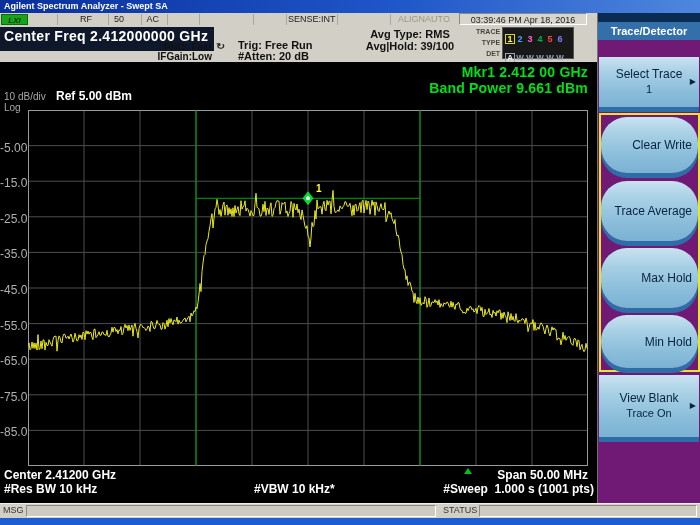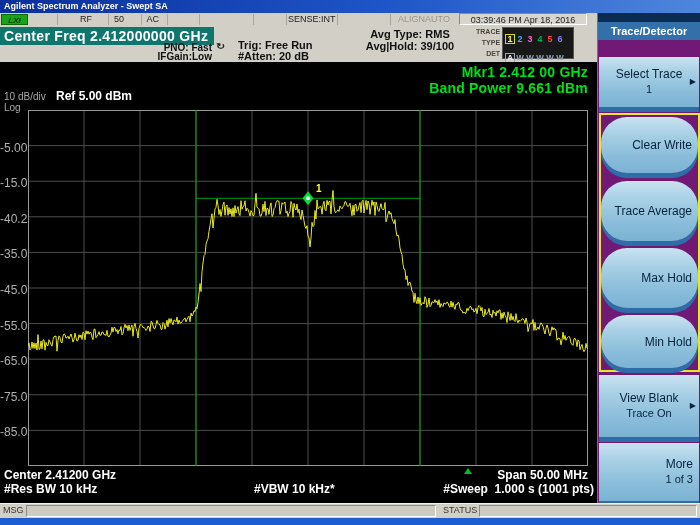--- a/index.html
+++ b/index.html
@@ -15,21 +15,21 @@
   .vdiv{position:absolute;top:1px;height:11px;width:1px;background:#aaa79d;}
   .scell{position:absolute;top:0;line-height:13px;}
   #lxi{position:absolute;left:1px;top:1px;width:27px;height:11px;background:#19a319;
     color:#043304;font-weight:bold;font-style:italic;font-size:8px;text-align:center;line-height:11px;
     border:1px solid #0a6a0a;box-sizing:border-box;}
   #align-auto{color:#9a968a;}
   #datetime{position:absolute;left:459px;top:0px;width:128px;height:12px;text-align:center;line-height:12px;
     background:#d8d5cc;border:1px solid;border-color:#8b8b84 #ffffff #ffffff #8b8b84;box-sizing:border-box;}
   
   #hdr{position:absolute;left:0;top:26px;width:597px;height:36px;background:#d2cfc6;}
-  #centerfreq{position:absolute;left:0;top:1px;height:18px;background:#0f766e;color:#fff;
+  #centerfreq{position:absolute;left:0;top:1px;height:24px;background:#0f172a;color:#fff;
     font-size:14px;font-weight:bold;line-height:18px;padding:0 6px 0 4px;letter-spacing:.3px;}
   #pnoblk{position:absolute;left:130px;top:17px;width:82px;text-align:right;
     font-size:10px;font-weight:bold;line-height:9px;color:#111;}
   #pno-loop-icon{position:absolute;left:216px;top:14px;font-size:11px;color:#222;
     transform:scaleY(.75);font-weight:bold;}
   #trigblk{position:absolute;left:238px;top:14px;font-size:11px;font-weight:bold;line-height:11px;color:#111;}
   #avgblk{position:absolute;left:345px;top:3px;width:130px;text-align:center;
     font-size:11px;font-weight:bold;line-height:11.5px;color:#111;}
   
   #reg{position:absolute;left:476px;top:1px;display:flex;}
@@ -167,21 +167,21 @@
         <line x1="392.00000000000296" y1="0" x2="392.00000000000296" y2="356" stroke="#00a30a" stroke-width="1"></line>
         <line x1="168.000000000002" y1="88.288" x2="392.00000000000296" y2="88.288" stroke="#00a30a" stroke-width="1"></line>
         <polyline points="0,235.7 1,232.8 2,239.8 3,238.5 4,232.0 5,238.4 6,232.8 7,238.5 8,233.1 9,240.1 10,224.6 11,239.4 12,238.9 13,231.0 14,238.8 15,229.9 16,230.0 17,240.1 18,232.3 19,235.4 20,235.6 21,229.7 22,232.0 23,234.2 24,236.2 25,229.5 26,226.7 27,226.3 28,226.1 29,241.2 30,230.6 31,225.9 32,227.6 33,232.1 34,233.0 35,226.0 36,223.9 37,224.6 38,228.1 39,227.7 40,226.2 41,229.0 42,226.2 43,224.0 44,227.5 45,232.1 46,229.6 47,223.2 48,227.6 49,231.1 50,230.4 51,224.7 52,227.6 53,224.9 54,229.5 55,222.1 56,222.9 57,229.8 58,220.7 59,224.1 60,221.1 61,224.2 62,222.1 63,222.7 64,227.2 65,229.7 66,219.2 67,219.1 68,227.7 69,226.2 70,224.5 71,221.7 72,225.3 73,225.2 74,222.0 75,222.1 76,224.7 77,224.6 78,225.5 79,220.3 80,226.3 81,227.0 82,225.0 83,223.1 84,217.2 85,222.1 86,217.4 87,217.5 88,221.5 89,219.5 90,223.8 91,220.0 92,220.4 93,216.5 94,224.8 95,223.4 96,217.8 97,214.3 98,218.0 99,215.5 100,220.7 101,214.9 102,220.4 103,217.3 104,214.9 105,226.2 106,216.7 107,213.3 108,218.4 109,221.7 110,228.0 111,218.3 112,215.2 113,214.3 114,215.5 115,217.7 116,217.4 117,218.7 118,220.5 119,219.1 120,216.0 121,217.0 122,221.5 123,211.4 124,212.0 125,215.8 126,218.7 127,218.5 128,214.8 129,210.4 130,213.5 131,214.5 132,214.6 133,219.2 134,219.3 135,212.6 136,213.6 137,219.2 138,215.6 139,210.2 140,216.8 141,208.6 142,213.1 143,208.5 144,212.2 145,214.8 146,210.0 147,210.5 148,211.8 149,207.0 150,214.1 151,210.1 152,212.8 153,213.2 154,211.9 155,210.3 156,209.0 157,207.9 158,211.9 159,209.5 160,207.6 161,206.2 162,211.7 163,203.0 164,206.0 165,204.1 166,200.7 167,201.6 168,197.0 169,198.7 170,192.5 171,184.0 172,173.5 173,181.6 174,161.7 175,153.0 176,145.5 177,144.5 178,134.5 179,131.1 180,128.7 181,121.2 182,115.6 183,108.8 184,103.7 185,118.0 186,108.3 187,98.9 188,97.3 189,89.3 190,95.3 191,104.5 192,99.5 193,106.4 194,100.7 195,94.7 196,92.1 197,105.2 198,96.5 199,94.9 200,105.3 201,97.6 202,104.0 203,98.8 204,106.5 205,97.8 206,106.5 207,95.5 208,103.1 209,99.7 210,96.6 211,104.0 212,105.6 213,90.7 214,99.2 215,96.7 216,95.8 217,90.8 218,101.1 219,98.2 220,99.4 221,102.5 222,106.0 223,100.6 224,102.4 225,105.8 226,105.4 227,93.9 228,83.3 229,97.3 230,97.9 231,98.9 232,105.9 233,106.1 234,103.1 235,94.2 236,101.6 237,91.4 238,105.5 239,98.2 240,98.7 241,104.4 242,96.7 243,92.8 244,106.4 245,105.5 246,98.6 247,97.6 248,92.8 249,90.6 250,91.0 251,91.2 252,104.3 253,100.5 254,92.7 255,94.3 256,93.3 257,92.0 258,103.1 259,101.1 260,106.5 261,103.4 262,101.3 263,91.5 264,94.5 265,107.3 266,93.3 267,97.9 268,100.0 269,94.0 270,102.6 271,99.2 272,105.9 273,109.6 274,99.9 275,105.3 276,110.8 277,116.5 278,118.5 279,115.7 280,126.0 281,127.9 282,136.9 283,128.0 284,112.3 285,116.7 286,115.3 287,100.5 288,109.0 289,89.9 290,98.9 291,97.3 292,96.8 293,96.8 294,104.2 295,94.4 296,91.3 297,99.3 298,100.8 299,90.3 300,95.0 301,91.4 302,91.3 303,103.8 304,90.2 305,80.4 306,96.4 307,102.1 308,102.5 309,101.2 310,99.8 311,101.5 312,95.9 313,97.8 314,98.8 315,96.8 316,95.3 317,91.5 318,92.1 319,95.7 320,96.4 321,95.8 322,93.3 323,99.7 324,105.7 325,95.3 326,105.2 327,94.5 328,94.3 329,101.3 330,100.3 331,95.8 332,92.5 333,102.6 334,91.4 335,90.2 336,103.0 337,95.8 338,90.4 339,99.6 340,91.0 341,93.1 342,104.3 343,97.5 344,90.2 345,95.4 346,91.9 347,105.4 348,91.9 349,95.7 350,100.2 351,101.5 352,97.2 353,93.6 354,98.6 355,99.9 356,99.2 357,92.5 358,111.8 359,108.4 360,103.9 361,101.0 362,104.4 363,102.7 364,108.7 365,111.4 366,113.7 367,109.5 368,120.8 369,126.1 370,124.9 371,128.8 372,137.9 373,142.0 374,144.7 375,154.3 376,159.1 377,159.6 378,169.6 379,165.8 380,175.5 381,172.4 382,172.3 383,176.1 384,181.0 385,182.6 386,192.5 387,183.3 388,191.0 389,193.7 390,187.1 391,193.7 392,187.8 393,195.4 394,193.6 395,192.5 396,194.0 397,186.7 398,189.0 399,197.4 400,194.4 401,188.0 402,196.7 403,195.4 404,191.8 405,192.3 406,192.6 407,189.6 408,192.6 409,190.8 410,195.0 411,189.7 412,197.4 413,193.5 414,195.6 415,196.6 416,192.8 417,194.0 418,193.9 419,191.9 420,192.8 421,196.4 422,197.2 423,191.2 424,197.2 425,192.3 426,196.8 427,199.4 428,193.9 429,194.8 430,192.5 431,192.8 432,198.1 433,200.3 434,200.5 435,203.2 436,202.0 437,203.4 438,203.0 439,198.3 440,200.7 441,198.2 442,196.3 443,196.9 444,199.8 445,198.7 446,202.1 447,201.0 448,198.3 449,203.7 450,197.5 451,195.5 452,196.6 453,201.0 454,197.4 455,206.1 456,206.7 457,199.3 458,204.6 459,203.2 460,202.4 461,198.5 462,205.0 463,204.1 464,207.5 465,200.3 466,203.3 467,202.2 468,206.1 469,200.8 470,202.9 471,200.1 472,199.9 473,209.4 474,202.9 475,208.3 476,202.1 477,205.3 478,207.2 479,212.6 480,201.8 481,206.3 482,210.5 483,203.5 484,210.1 485,206.3 486,210.4 487,211.5 488,203.6 489,210.3 490,212.8 491,210.0 492,211.4 493,210.4 494,208.8 495,208.9 496,210.0 497,213.5 498,208.0 499,212.1 500,221.6 501,217.8 502,213.8 503,212.7 504,214.0 505,209.6 506,220.4 507,212.4 508,220.3 509,219.0 510,217.0 511,219.3 512,214.9 513,212.8 514,214.3 515,216.3 516,220.4 517,224.0 518,218.3 519,215.0 520,218.0 521,223.6 522,225.9 523,221.5 524,216.8 525,220.0 526,217.8 527,219.7 528,219.7 529,230.2 530,228.1 531,228.5 532,228.8 533,234.8 534,230.0 535,222.2 536,229.4 537,225.5 538,230.3 539,228.1 540,227.3 541,226.3 542,228.0 543,233.4 544,234.2 545,235.4 546,228.7 547,228.3 548,230.8 549,236.7 550,229.8 551,230.9 552,239.8 553,236.6 554,234.4 555,239.5 556,241.7 557,239.9 558,233.3 559,238.1 560,238.5" fill="none" stroke="#e9e91c" stroke-width="1"></polyline>
         <polygon points="280,81.288 285.5,88.288 280,95.288 274.5,88.288" fill="#00dd33"></polygon>
         <circle cx="280" cy="88.288" r="2" fill="#ffffff"></circle>
         <text x="288" y="82.288" fill="#ffff33" font-size="10" font-weight="bold">1</text>
       </svg>
     <div id="ylabels">
         <div class="ylab" style="left: 0px; top: 78.6px;">-5.00</div>
         <div class="ylab" style="left: 0px; top: 114.2px;">-15.0</div>
-        <div class="ylab" style="left: 0px; top: 149.8px;">-40.2</div>
+        <div class="ylab" style="left: 0px; top: 149.8px;">-25.0</div>
         <div class="ylab" style="left: 0px; top: 185.4px;">-35.0</div>
         <div class="ylab" style="left: 0px; top: 221px;">-45.0</div>
         <div class="ylab" style="left: 0px; top: 256.6px;">-55.0</div>
         <div class="ylab" style="left: 0px; top: 292.2px;">-65.0</div>
         <div class="ylab" style="left: 0px; top: 327.8px;">-75.0</div>
         <div class="ylab" style="left: 0px; top: 363.4px;">-85.0</div>
       </div>
     <div id="sweep-caret" style="left: 464.16px; top: 406px;"></div>
     <div class="ann" style="left:4px;top:406px">Center 2.41200 GHz</div>
     <div class="ann" style="right:9px;top:406px">Span 50.00 MHz</div>
@@ -214,24 +214,20 @@
         <div class="lbl" style="top:20px">Min Hold</div>
       </div>
     </div>
 
     <div class="mbtn" style="top:362px;height:62px">
       <div class="lblc" style="top:16px">View Blank</div>
       <div class="subc" style="top:32px">Trace On</div>
       <div class="arrow" style="top:26px">▶</div>
     </div>
 
-    <div class="mbtn" style="top:430px;height:58px">
-      <div class="lbl" style="top:14px">More</div>
-      <div class="sub" style="top:30px">1 of 3</div>
-    </div>
   </div>
 
   <div id="msgbar">
     <span style="position:absolute;left:3px;top:1px">MSG</span>
     <div class="inset" style="left:26px;width:410px"></div>
     <span style="position:absolute;left:443px;top:1px">STATUS</span>
     <div class="inset" style="left:479px;width:218px"></div>
   </div>
   <div id="bluebar"></div>
 

